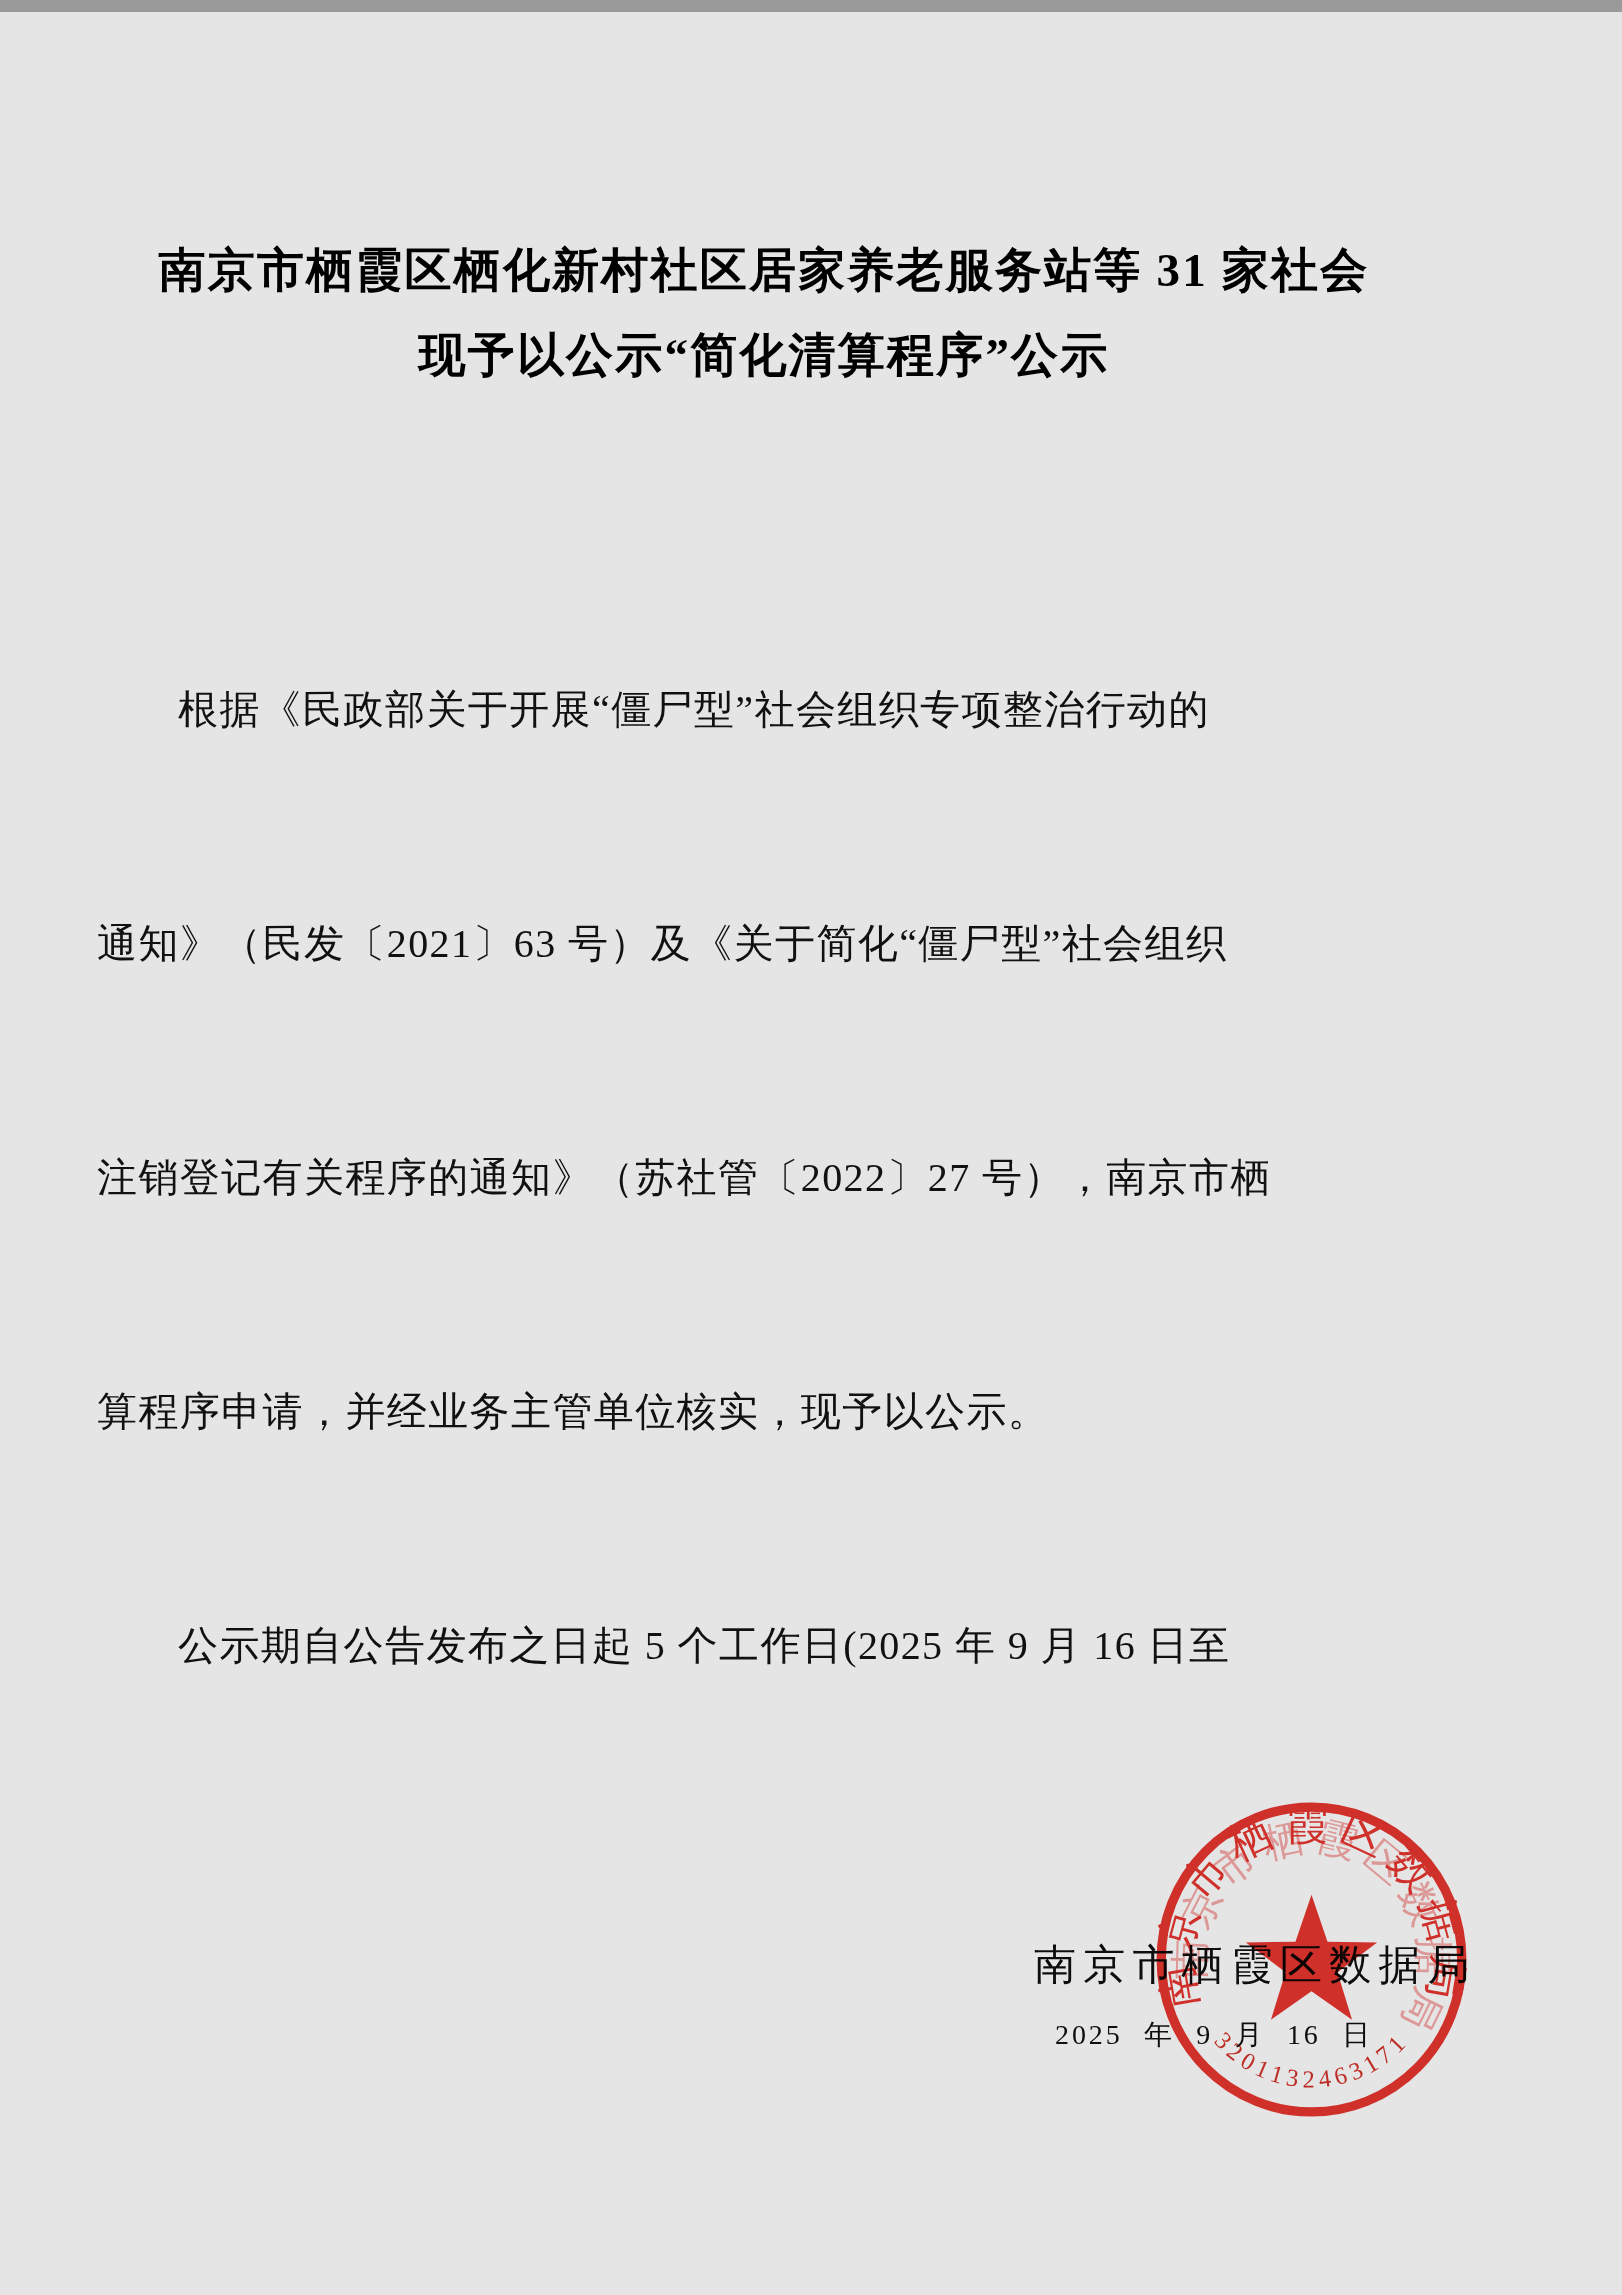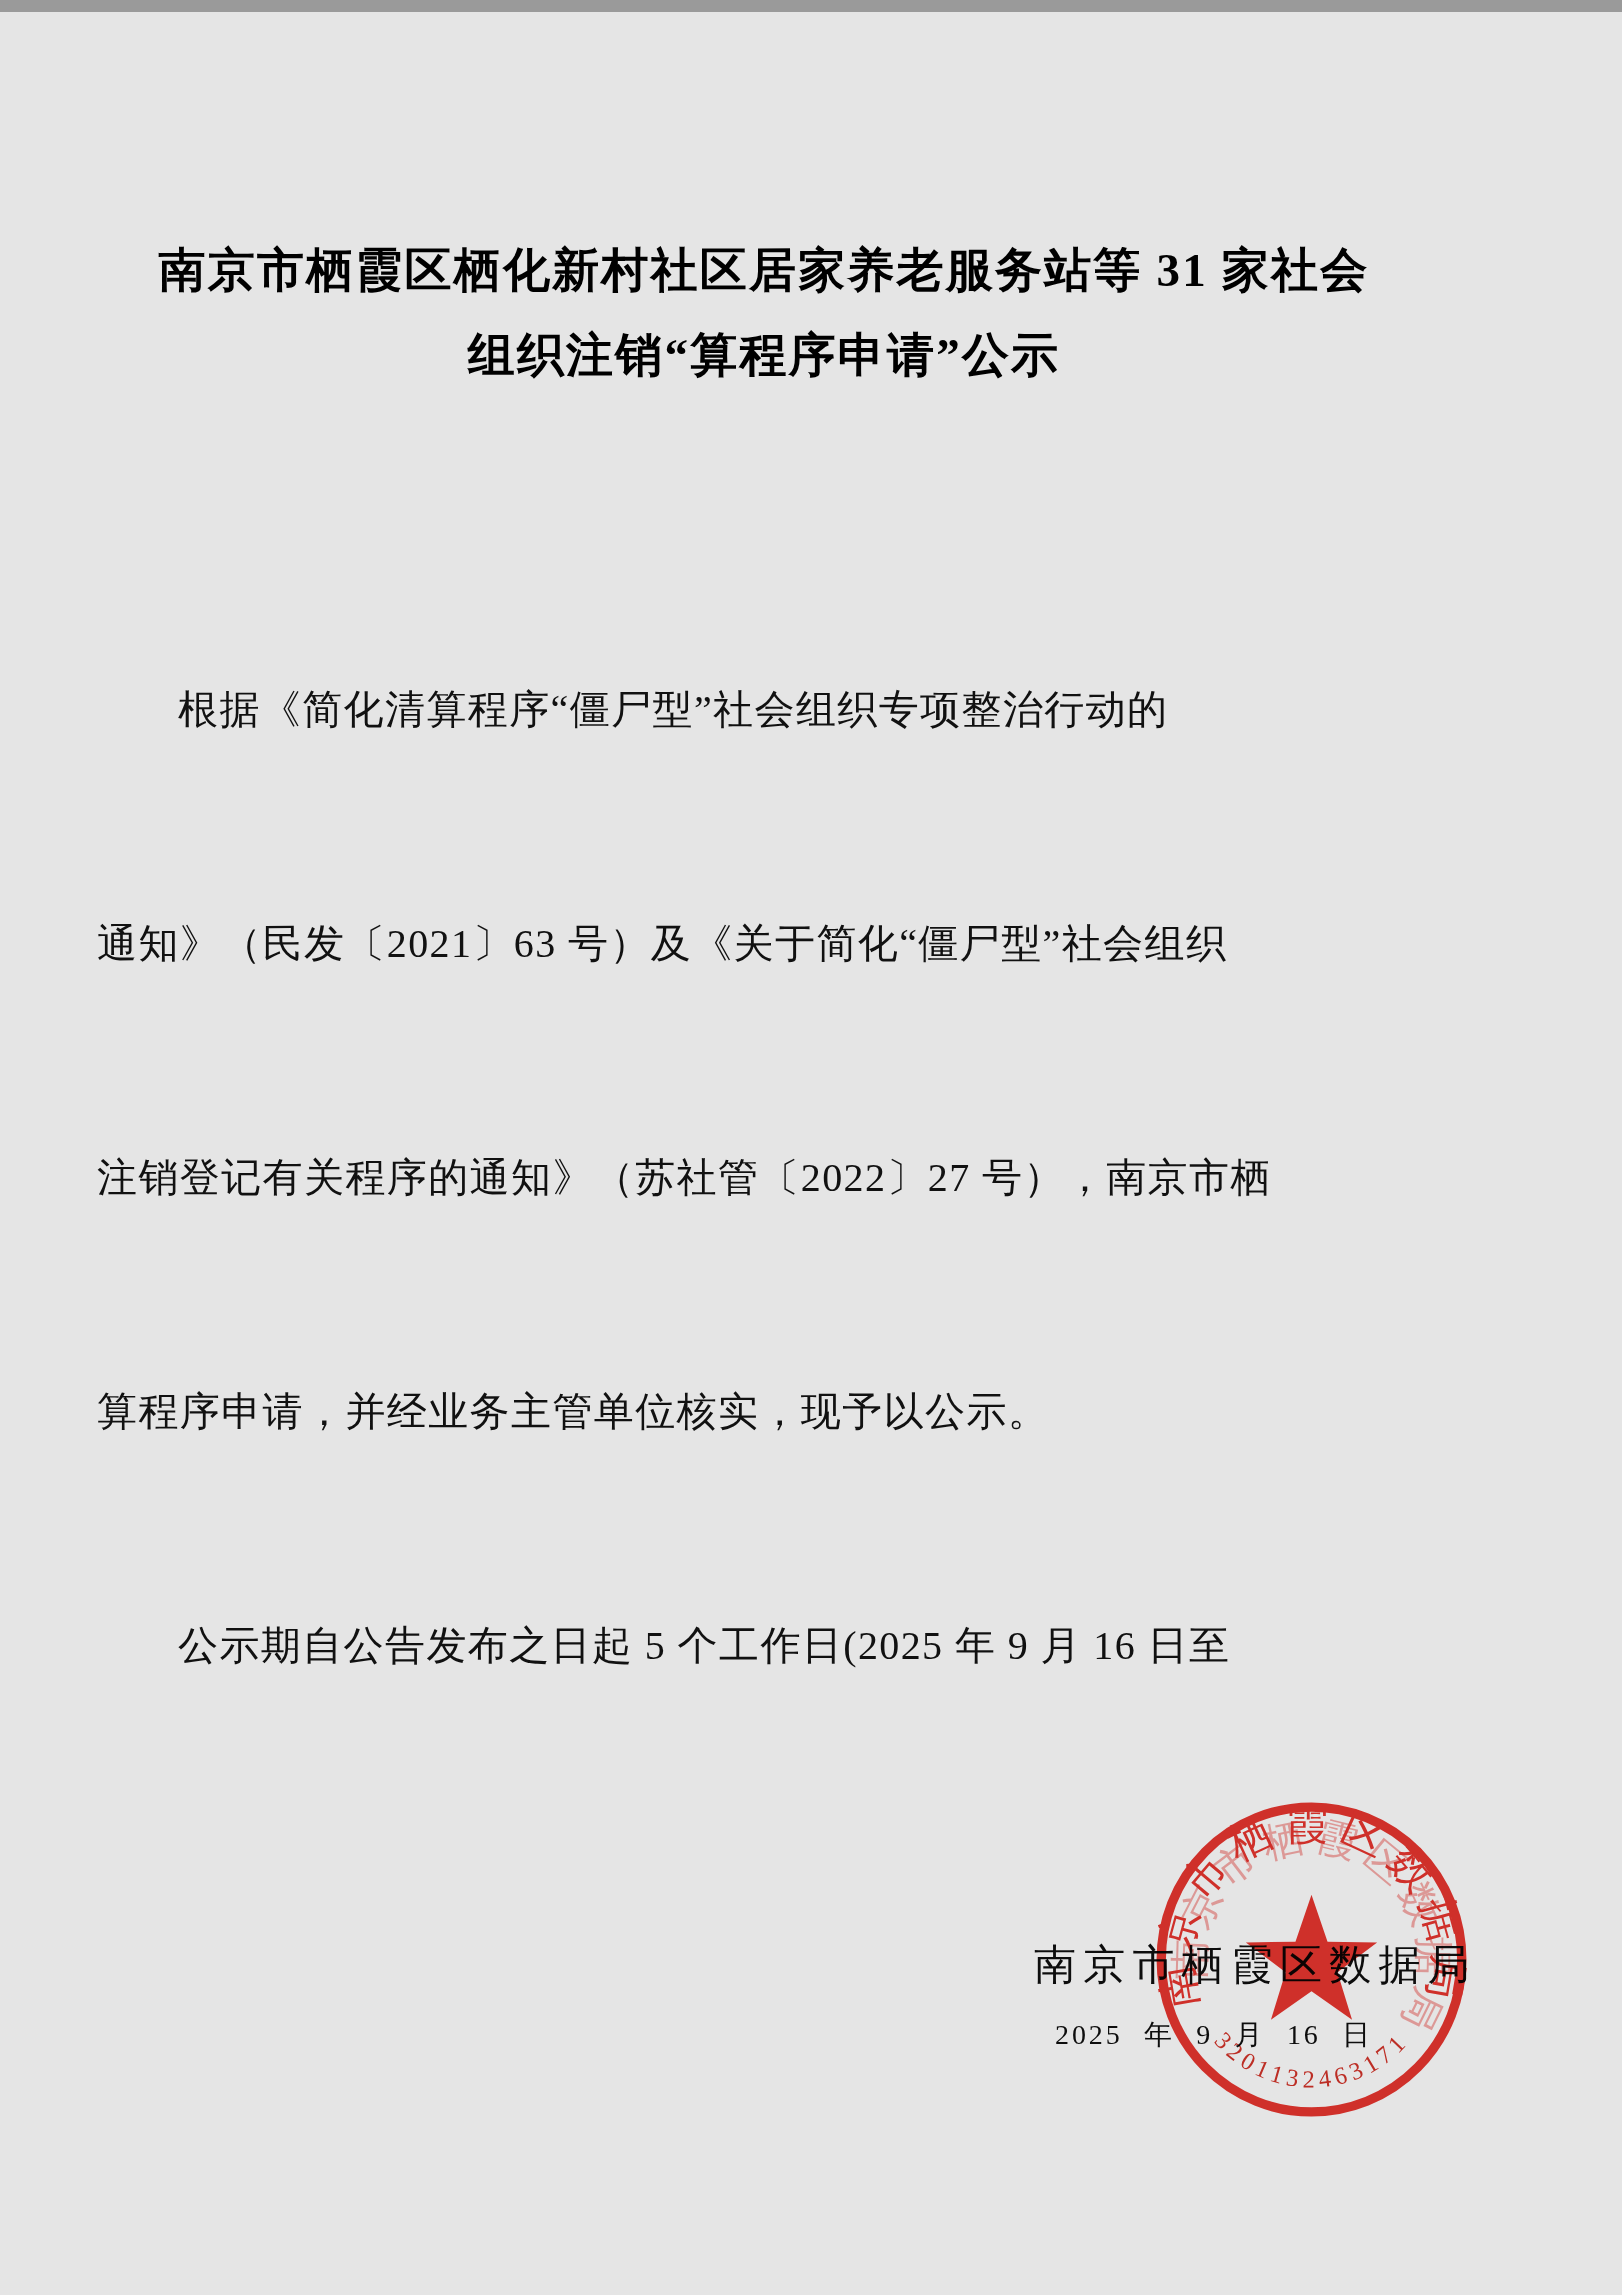--- a/index.html
+++ b/index.html
@@ -45,25 +45,25 @@
   }
   .seal text { font-family:"Liberation Serif","DejaVu Serif",serif; }
 </style>
 </head>
 <body>
 
 <div class="page">
 
   <div class="title">
     <div>南京市栖霞区栖化新村社区居家养老服务站等 31 家社会</div>
-    <div>组织注销“算程序申请”公示</div>
+    <div>现予以公示“简化清算程序”公示</div>
   </div>
 
   <div class="body-text">
-    <div class="line indent">根据《简化清算程序“僵尸型”社会组织专项整治行动的</div>
+    <div class="line indent">根据《民政部关于开展“僵尸型”社会组织专项整治行动的</div>
     <div class="line">通知》（民发〔2021〕63 号）及《关于简化“僵尸型”社会组织</div>
     <div class="line">注销登记有关程序的通知》（苏社管〔2022〕27 号），南京市栖</div>
     <div class="line">算程序申请，并经业务主管单位核实，现予以公示。</div>
     <div class="line indent">公示期自公告发布之日起 5 个工作日(2025 年 9 月 16 日至</div>
     
     
     
     
     
     

